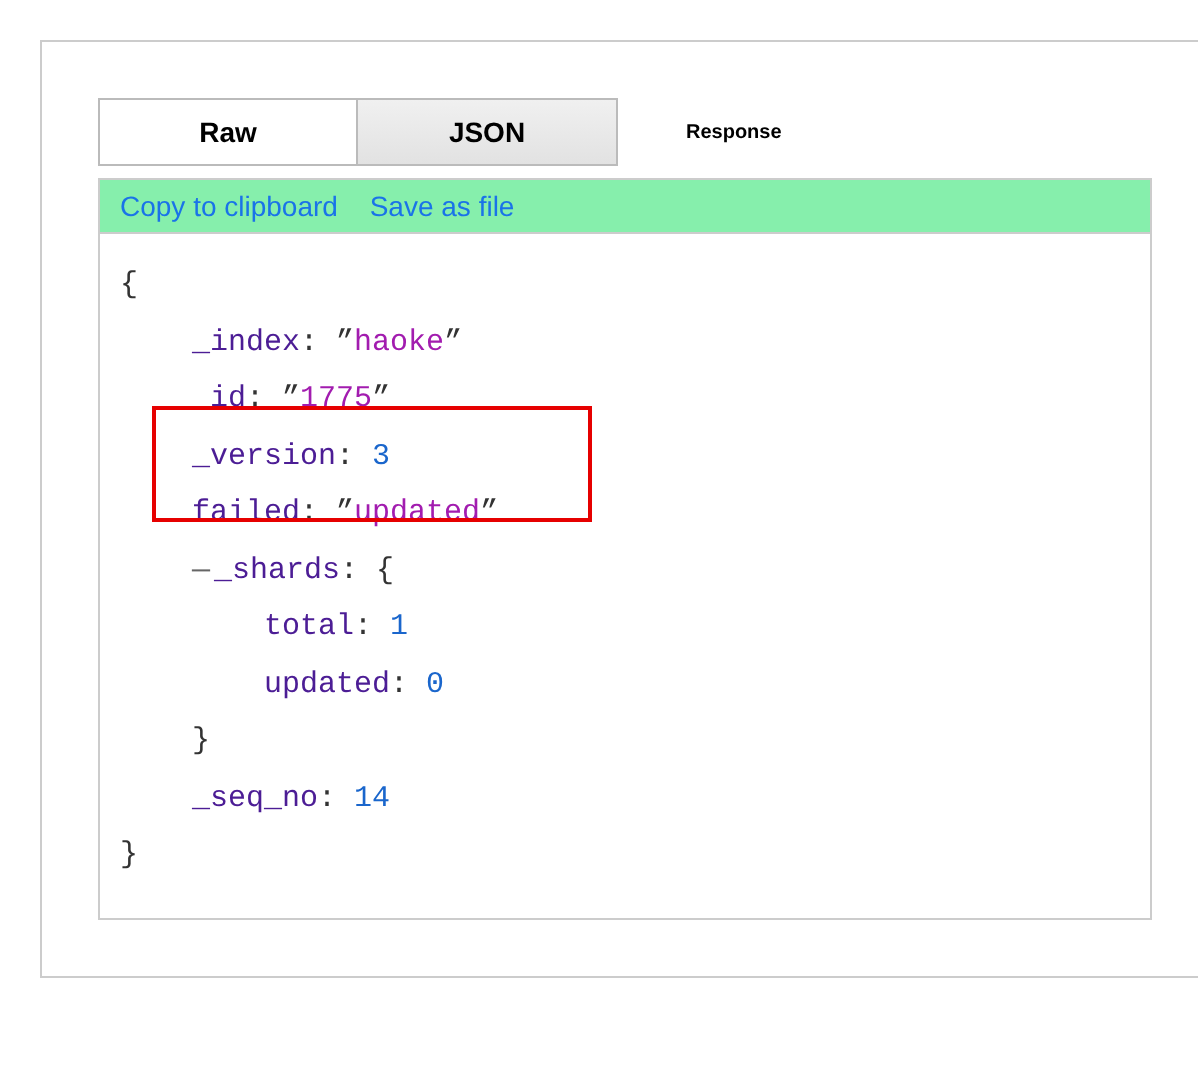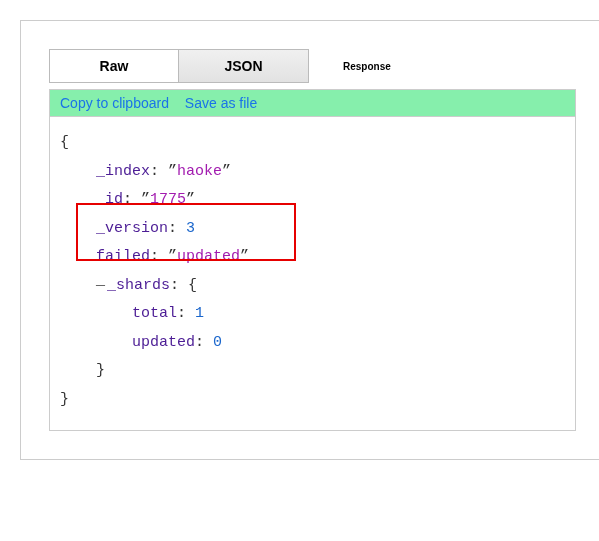--- a/index.html
+++ b/index.html
@@ -105,19 +105,20 @@
 
     <div class="line ind1"><span class="collapse">—</span><span class="key">_shards</span><span class="punct">: </span><span class="punct">{</span></div>
 
     <div class="line ind2"><span class="key">total</span><span class="punct">: </span><span class="num">1</span></div>
 
 
     <div class="line ind2"><span class="key">updated</span><span class="punct">: </span><span class="num">0</span></div>
 
     <div class="line ind1"><span class="punct">}</span></div>
 
+    <div class="line ind1"><span class="key">_seq_no</span><span class="punct">: </span><span class="num">14</span></div>
 
 
     <div class="line"><span class="punct">}</span></div>
 
   </div>
 
 </div>
 
 </body></html>

